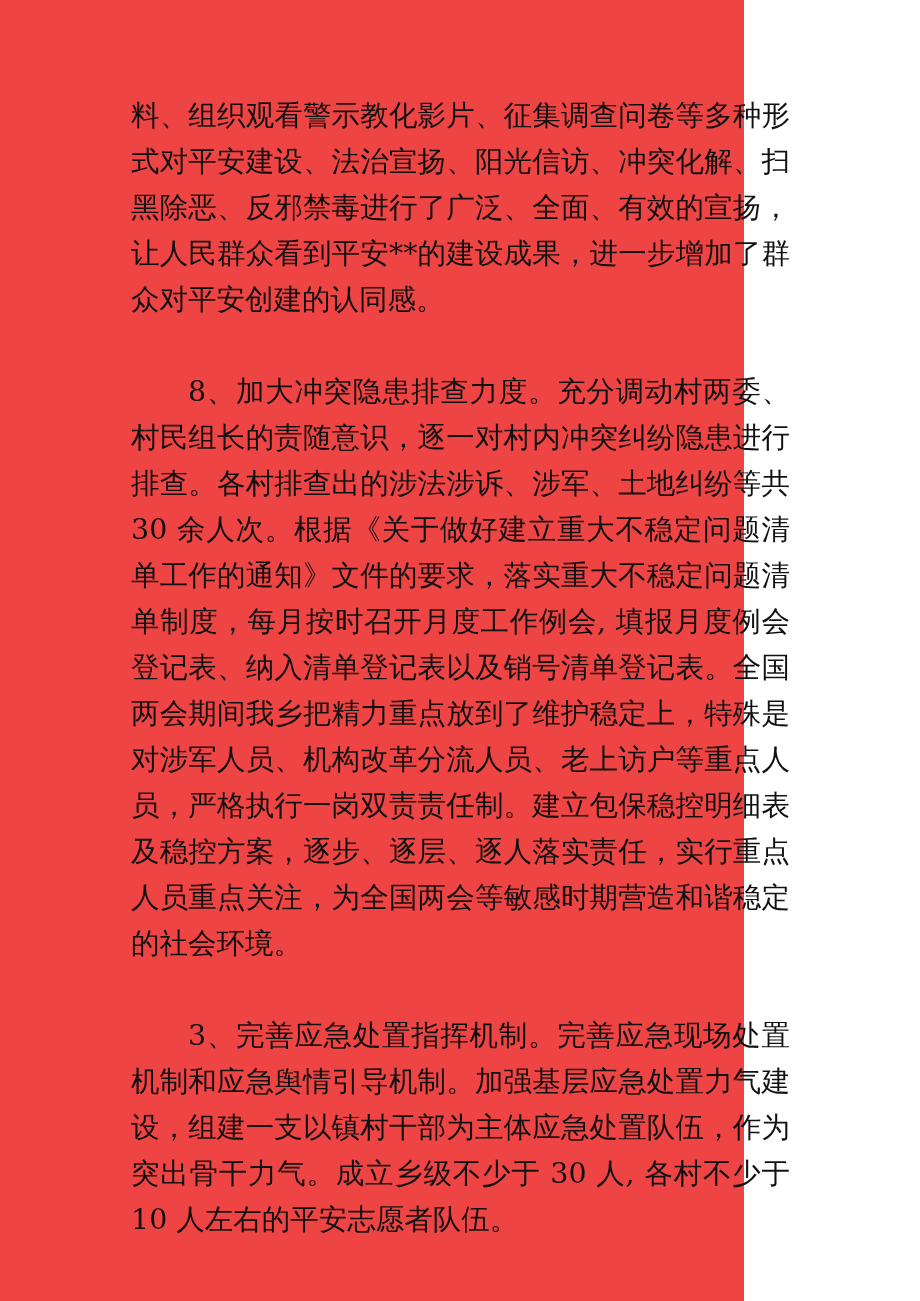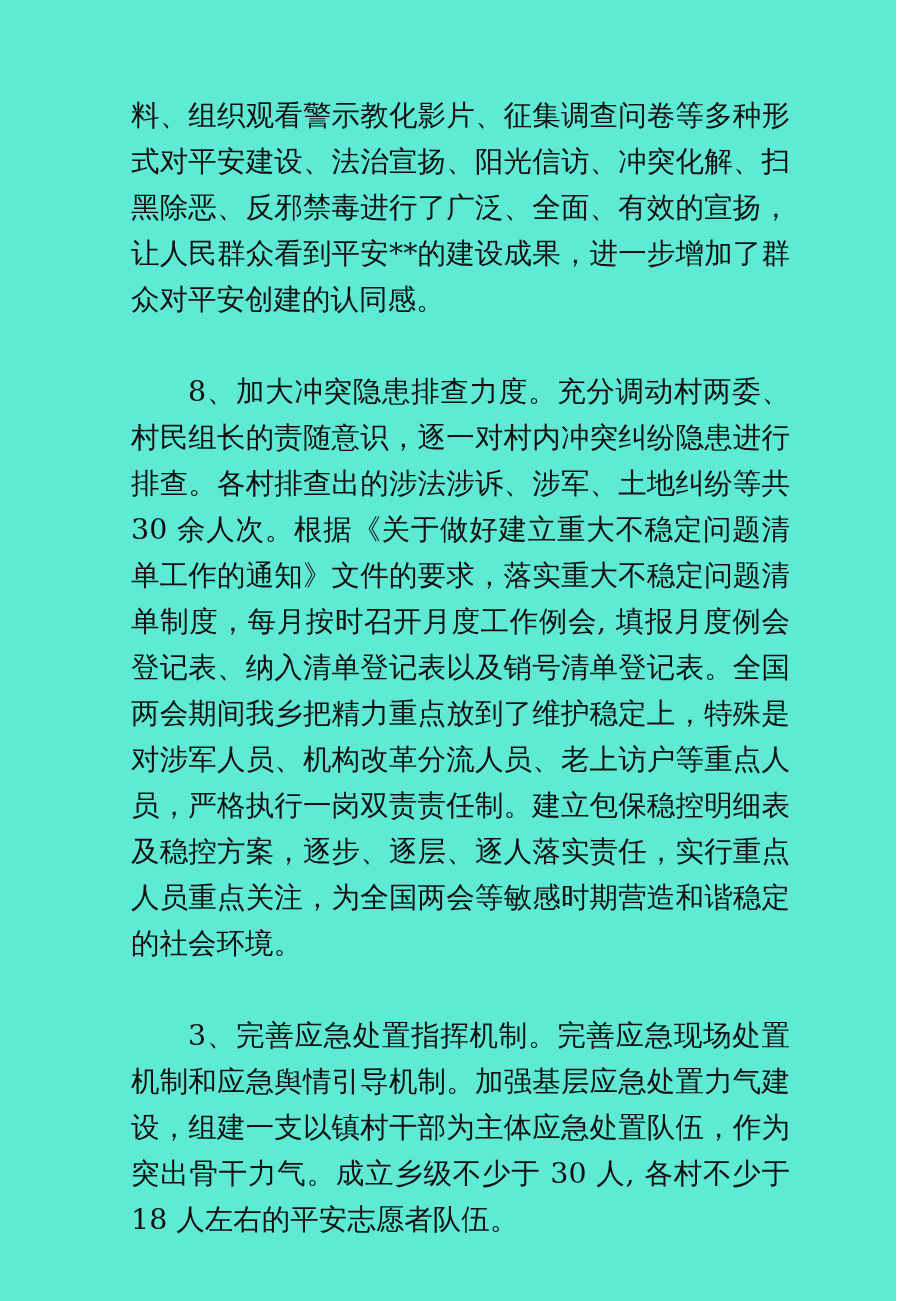--- a/index.html
+++ b/index.html
@@ -9,23 +9,23 @@
   }
   body {
     width: 920px;
     height: 1301px;
     overflow: hidden;
     font-family: "DejaVu Serif", "Liberation Serif", serif;
     color: #000000;
   }
   .page {
     position: relative;
-    width: 896px;
+    width: 744px;
     height: 1301px;
-    background: #5eead4;
+    background: #ef4444;
     box-sizing: border-box;
     padding: 93px 130px 0 131px;
   }
   .doc-body {
     width: 659px;
   }
   p.para {
     margin: 0;
     font-size: 28.5px;
     line-height: 46px;
@@ -50,16 +50,16 @@
   <div class="doc-body">
 
     <p class="para">料、组织观看警示教化影片、征集调查问卷等多种形式对平安建设、法治宣扬、阳光信访、冲突化解、扫黑除恶、反邪禁毒进行了广泛、全面、有效的宣扬，让人民群众看到平安**的建设成果，进一步增加了群众对平安创建的认同感。</p>
 
     <div class="para-gap"></div>
 
     <p class="para indent">8、加大冲突隐患排查力度。充分调动村两委、村民组长的责随意识，逐一对村内冲突纠纷隐患进行排查。各村排查出的涉法涉诉、涉军、土地纠纷等共 30 余人次。根据《关于做好建立重大不稳定问题清单工作的通知》文件的要求，落实重大不稳定问题清单制度，每月按时召开月度工作例会, 填报月度例会登记表、纳入清单登记表以及销号清单登记表。全国两会期间我乡把精力重点放到了维护稳定上，特殊是对涉军人员、机构改革分流人员、老上访户等重点人员，严格执行一岗双责责任制。建立包保稳控明细表及稳控方案，逐步、逐层、逐人落实责任，实行重点人员重点关注，为全国两会等敏感时期营造和谐稳定的社会环境。</p>
 
     <div class="para-gap"></div>
 
-    <p class="para indent">3、完善应急处置指挥机制。完善应急现场处置机制和应急舆情引导机制。加强基层应急处置力气建设，组建一支以镇村干部为主体应急处置队伍，作为突出骨干力气。成立乡级不少于 30 人, 各村不少于 18 人左右的平安志愿者队伍。</p>
+    <p class="para indent">3、完善应急处置指挥机制。完善应急现场处置机制和应急舆情引导机制。加强基层应急处置力气建设，组建一支以镇村干部为主体应急处置队伍，作为突出骨干力气。成立乡级不少于 30 人, 各村不少于 10 人左右的平安志愿者队伍。</p>
 
   </div>
 </div>
 
 </body></html>

